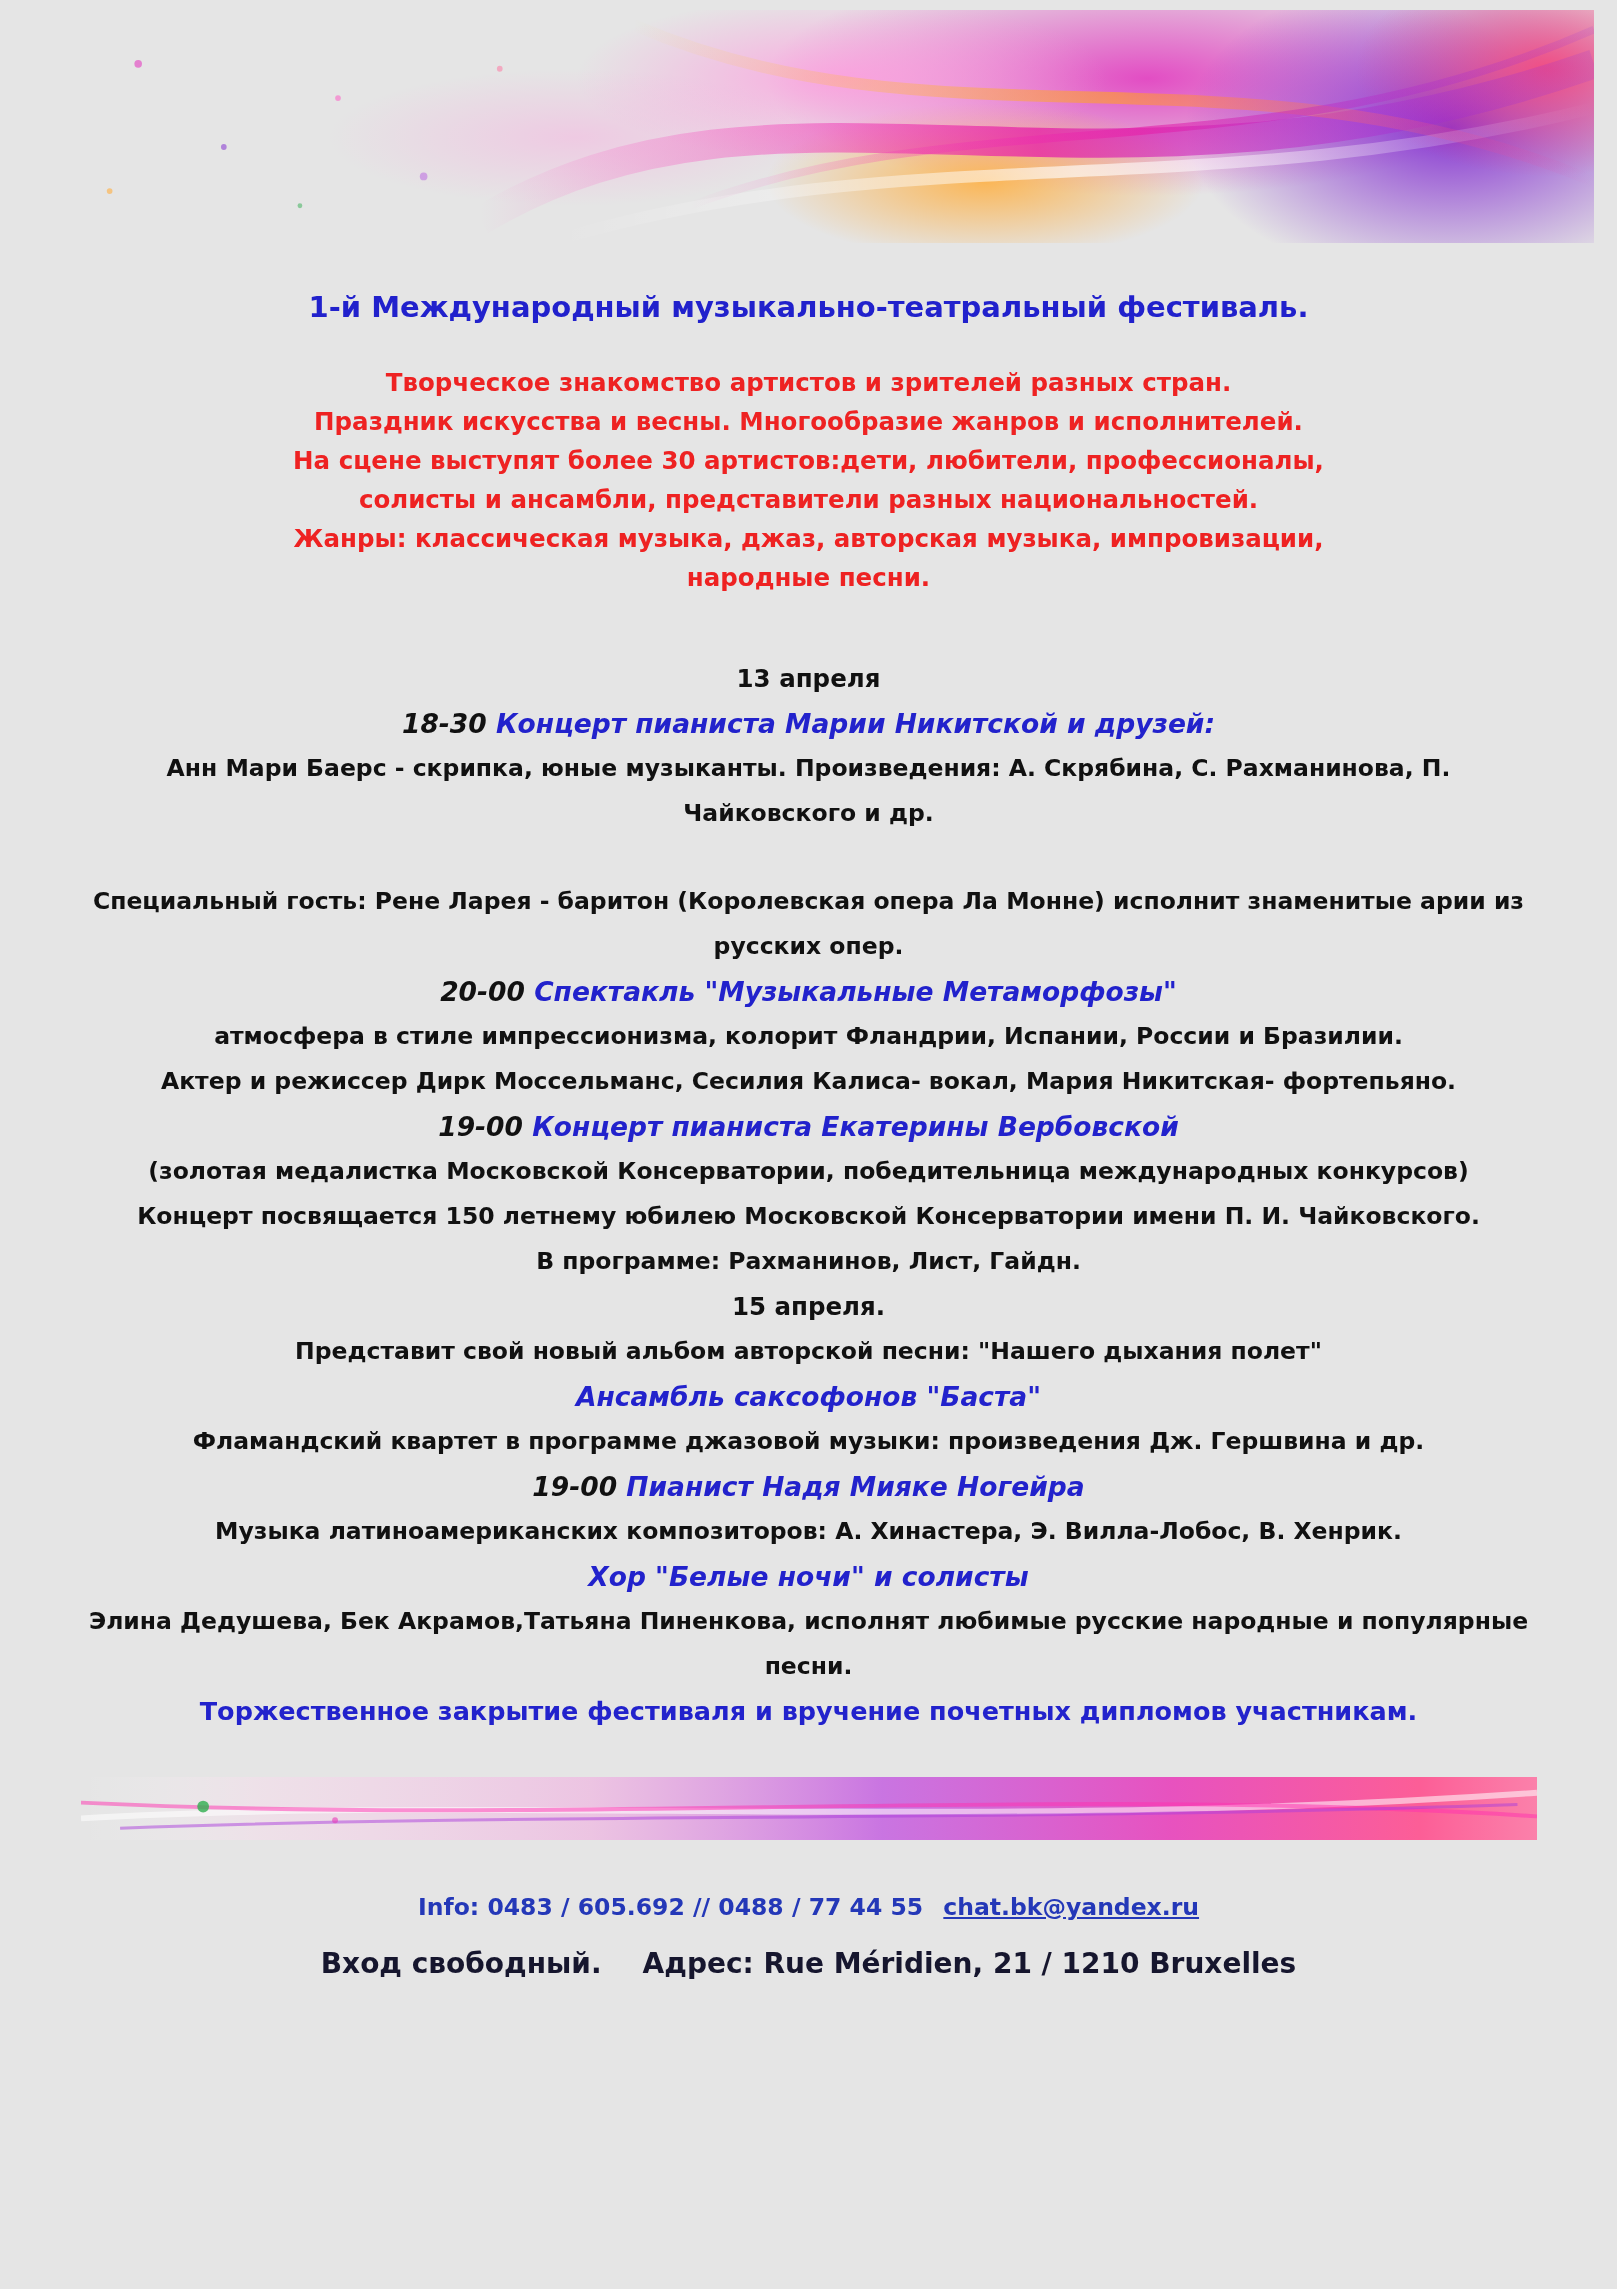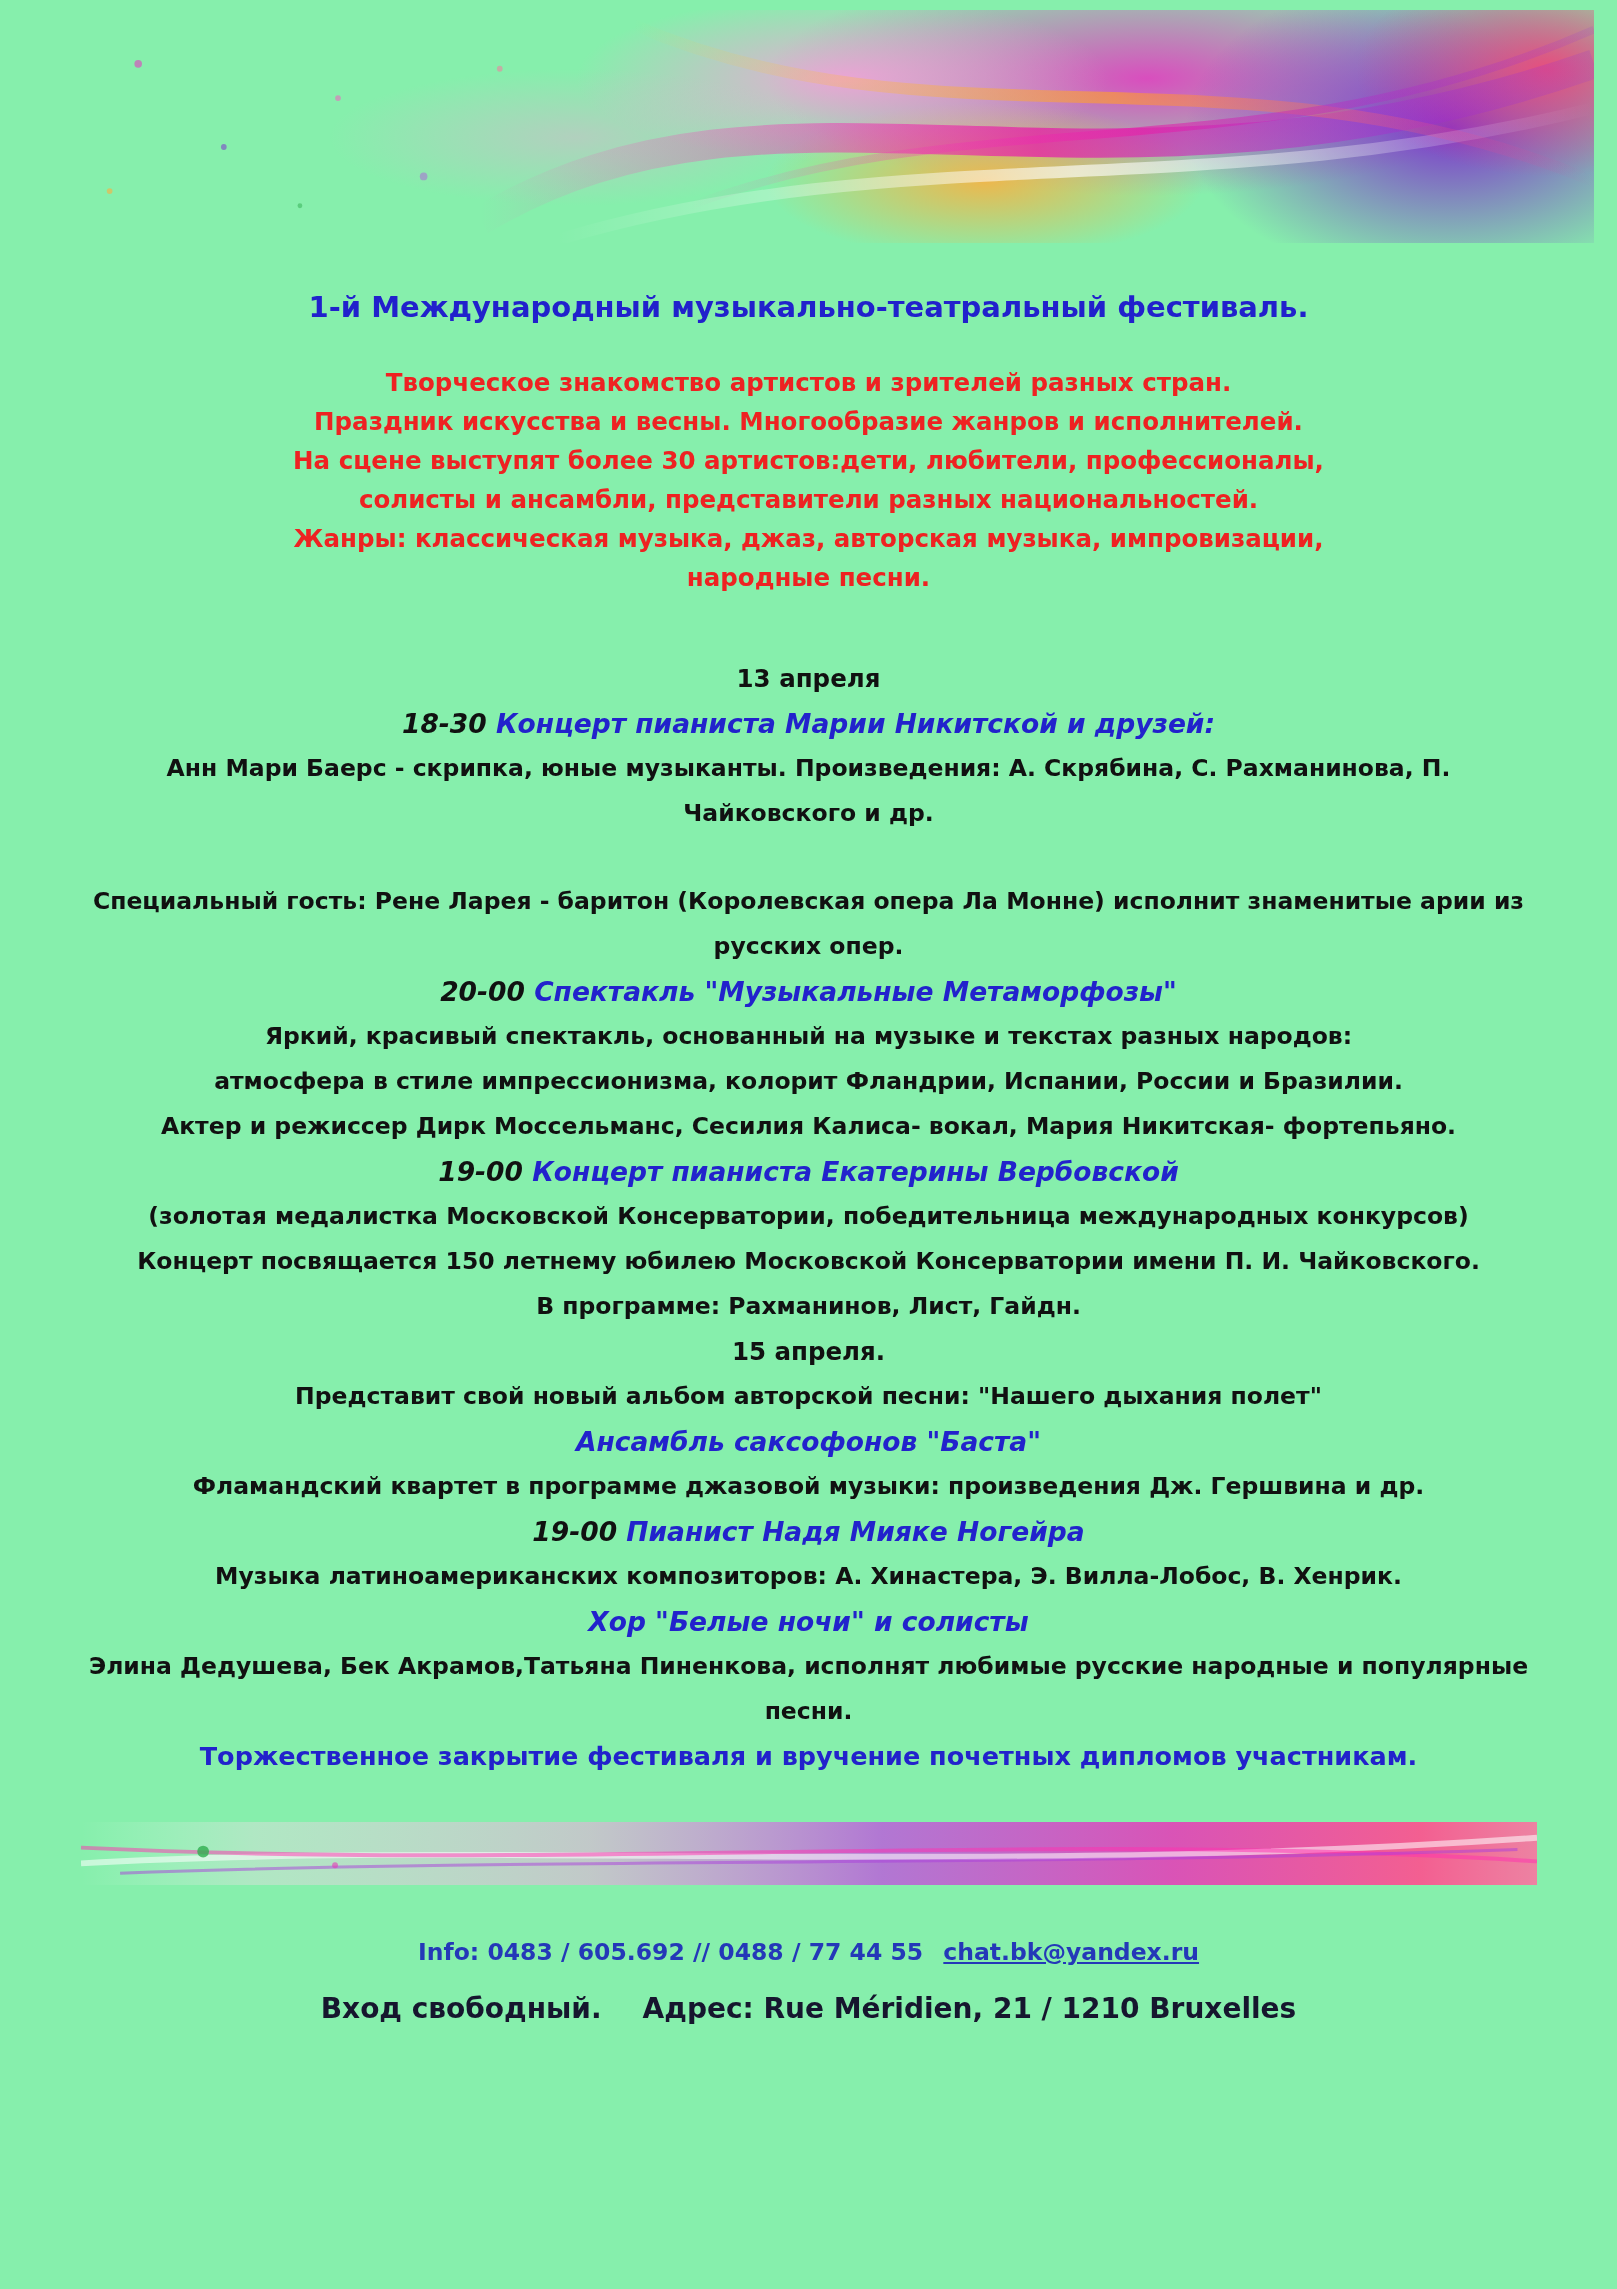--- a/index.html
+++ b/index.html
@@ -1,21 +1,21 @@
 <!DOCTYPE html>
 <html><head>
 <meta charset="utf-8">
 <style>
   * { margin: 0; padding: 0; box-sizing: border-box; }
   html, body { background: #ffffff; }
   .page {
     width: 1617px;
     min-height: 2290px;
     margin: 0 auto;
-    background: #86efac;
+    background: #e5e5e5;
     font-family: "DejaVu Sans", "Liberation Sans", sans-serif;
     font-weight: bold;
     color: #111111;
     text-align: center;
     padding: 0 23.5px 39px;
     overflow: hidden;
   }
   .banner { width: 100%; }
   .banner svg { width: 100%; height: 100%; display: block; }
   .banner-top { height: 233px; margin-top: 9.8px; }
@@ -118,21 +118,20 @@
 
   <div class="schedule">
     <p class="date">13 апреля</p>
 
     <p class="event"><span class="time">18-30</span> <span class="etitle">Концерт пианиста Марии Никитской и друзей:</span></p>
     <p class="desc">Анн Мари Баерс - скрипка, юные музыканты. Произведения: А. Скрябина, С. Рахманинова, П. Чайковского и др.</p>
 
     <p class="desc guest">Специальный гость: Рене Ларея - баритон (Королевская опера Ла Монне) исполнит знаменитые арии из русских опер.</p>
 
     <p class="event"><span class="time">20-00</span> <span class="etitle">Спектакль "Музыкальные Метаморфозы"</span></p>
-    <p class="desc">Яркий, красивый спектакль, основанный на музыке и текстах разных народов:</p>
     <p class="desc">атмосфера в стиле импрессионизма, колорит Фландрии, Испании, России и Бразилии.</p>
     <p class="desc">Актер и режиссер Дирк Моссельманс, Сесилия Калиса- вокал, Мария Никитская- фортепьяно.</p>
 
 
     <p class="event"><span class="time">19-00</span> <span class="etitle">Концерт пианиста Екатерины Вербовской</span></p>
     <p class="desc">(золотая медалистка Московской Консерватории, победительница международных конкурсов)</p>
     <p class="desc">Концерт посвящается 150 летнему юбилею Московской Консерватории имени П. И. Чайковского.</p>
     <p class="desc">В программе: Рахманинов, Лист, Гайдн.</p>
 
     <p class="date">15 апреля.</p>

